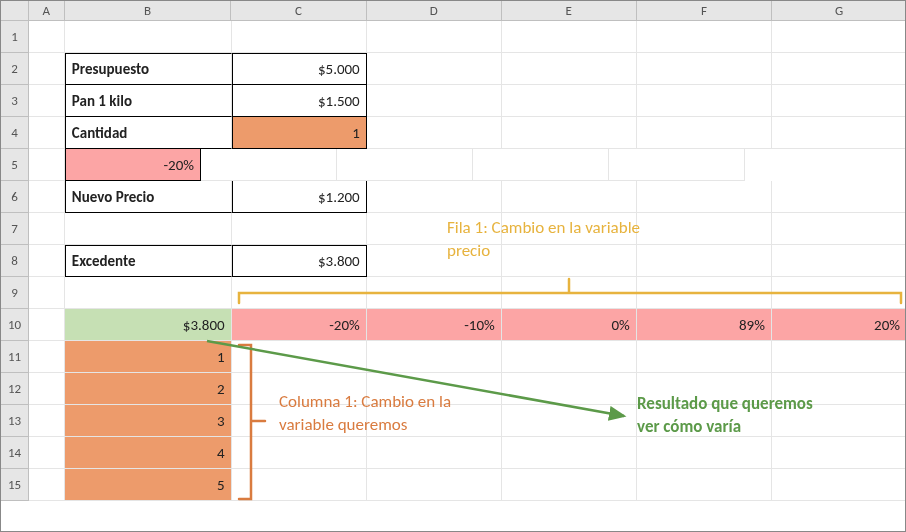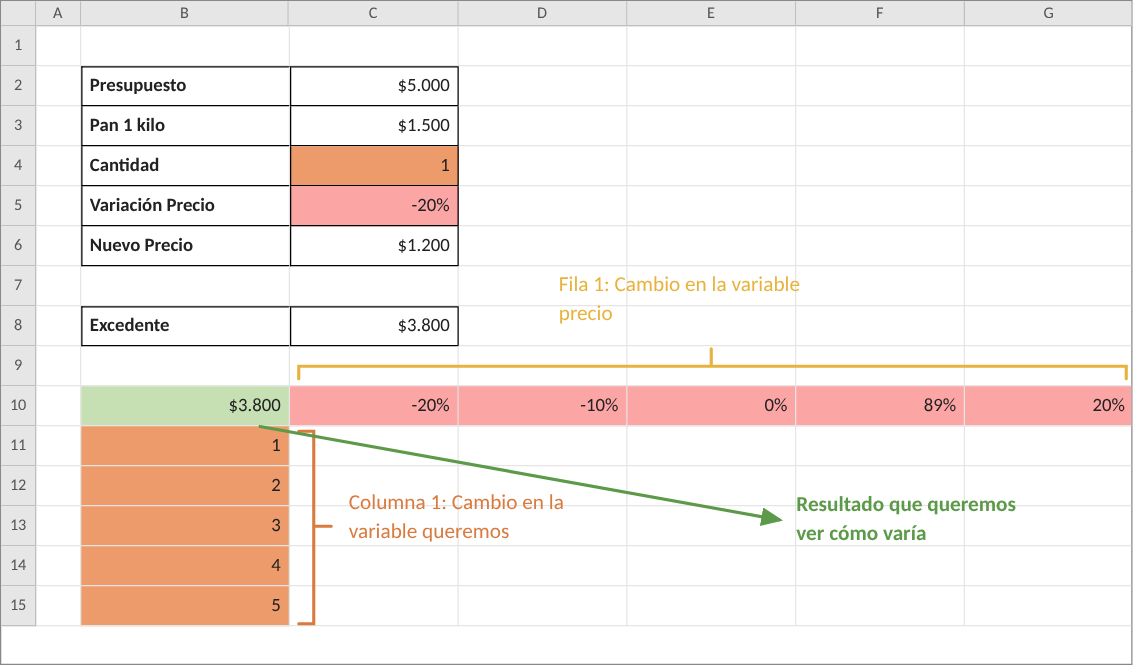--- a/index.html
+++ b/index.html
@@ -195,21 +195,20 @@
       <div class="cell cB bold lb bb">Cantidad</div>
       <div class="cell cC right lb rb bb fill-orange">1</div>
       <div class="cell cD"></div>
       <div class="cell cE"></div>
       <div class="cell cF"></div>
       <div class="cell cG"></div>
     </div>
 
     <div class="row">
       <div class="cell cA"></div>
-      <div class="cell cB bold lb bb">Variación Precio</div>
       <div class="cell cC right lb rb bb fill-yellow">-20%</div>
       <div class="cell cD"></div>
       <div class="cell cE"></div>
       <div class="cell cF"></div>
       <div class="cell cG"></div>
     </div>
 
     <div class="row">
       <div class="cell cA"></div>
       <div class="cell cB bold lb bb">Nuevo Precio</div>

